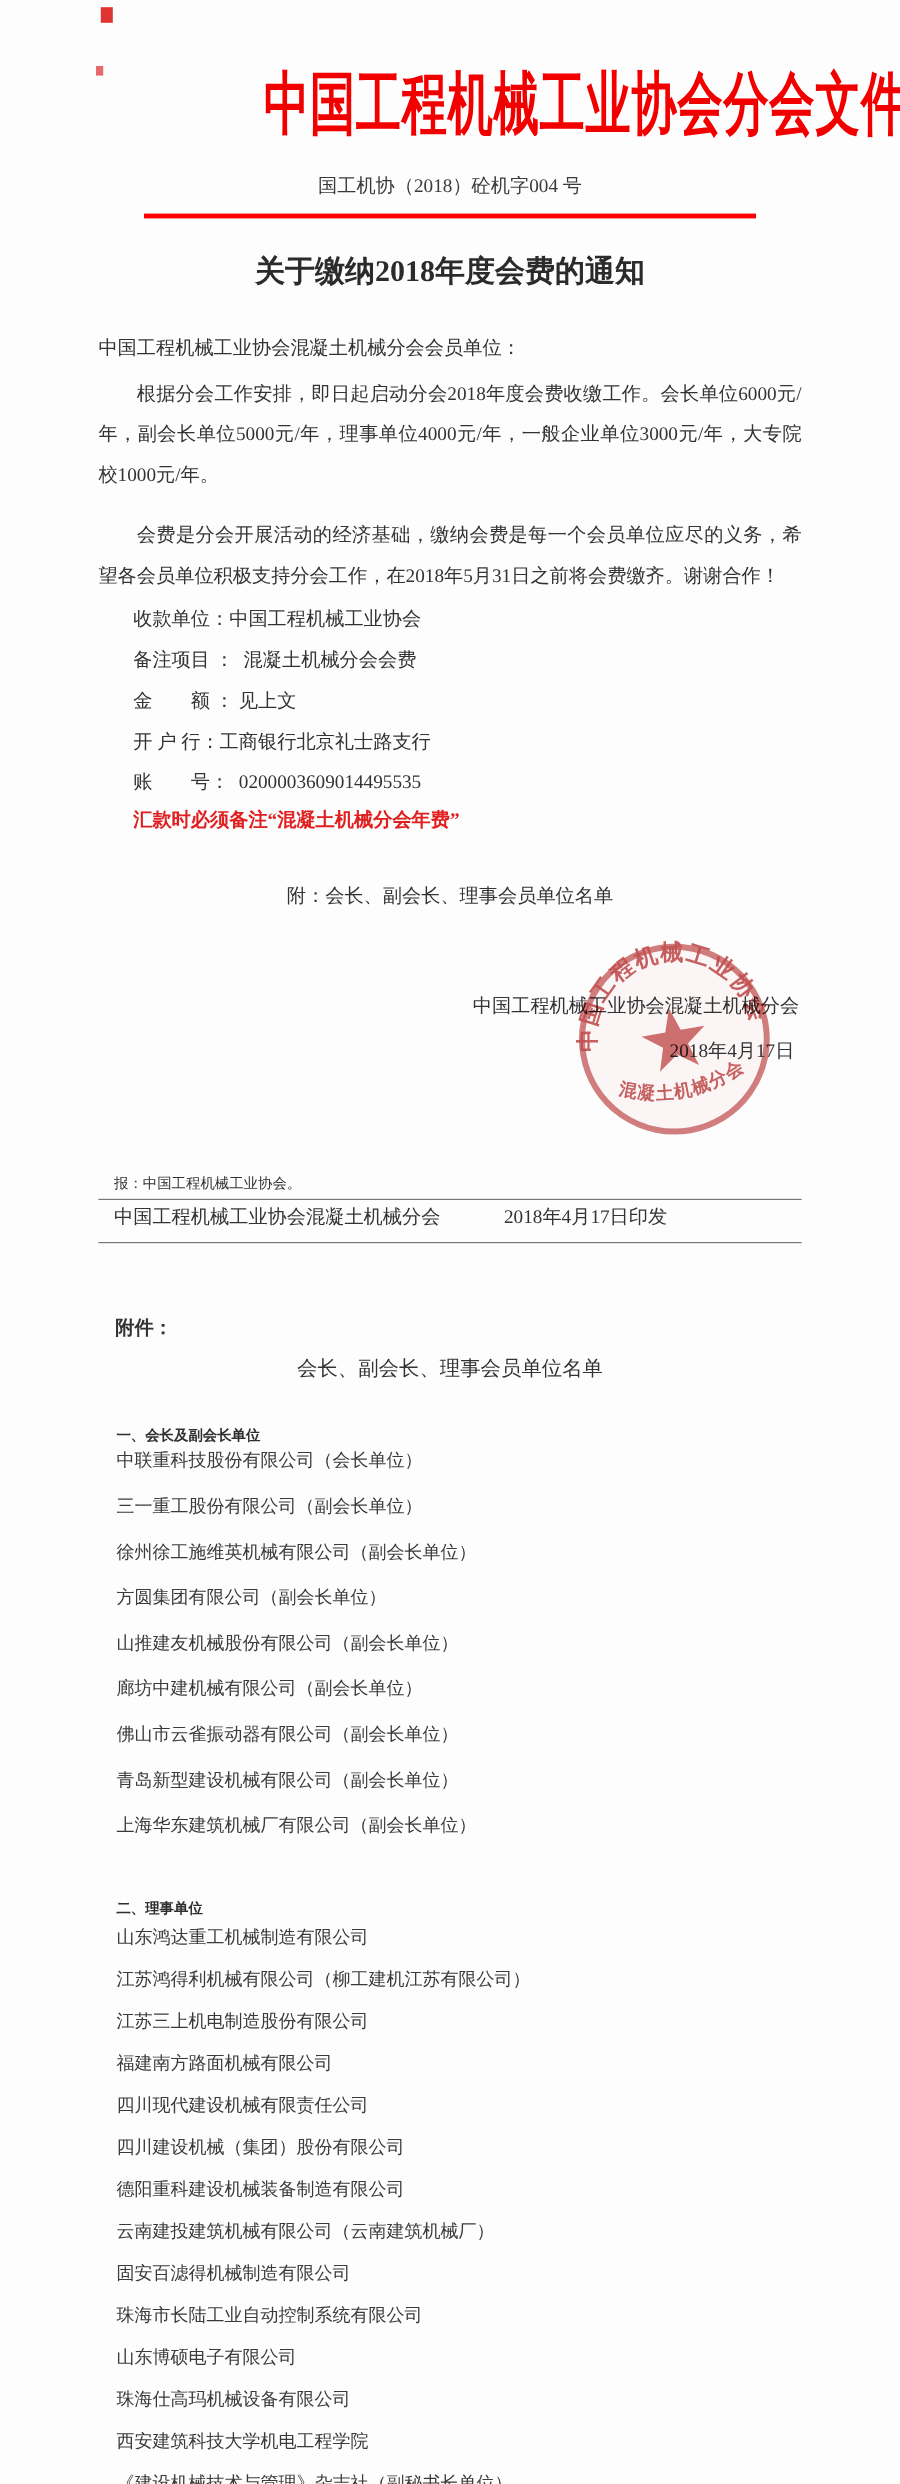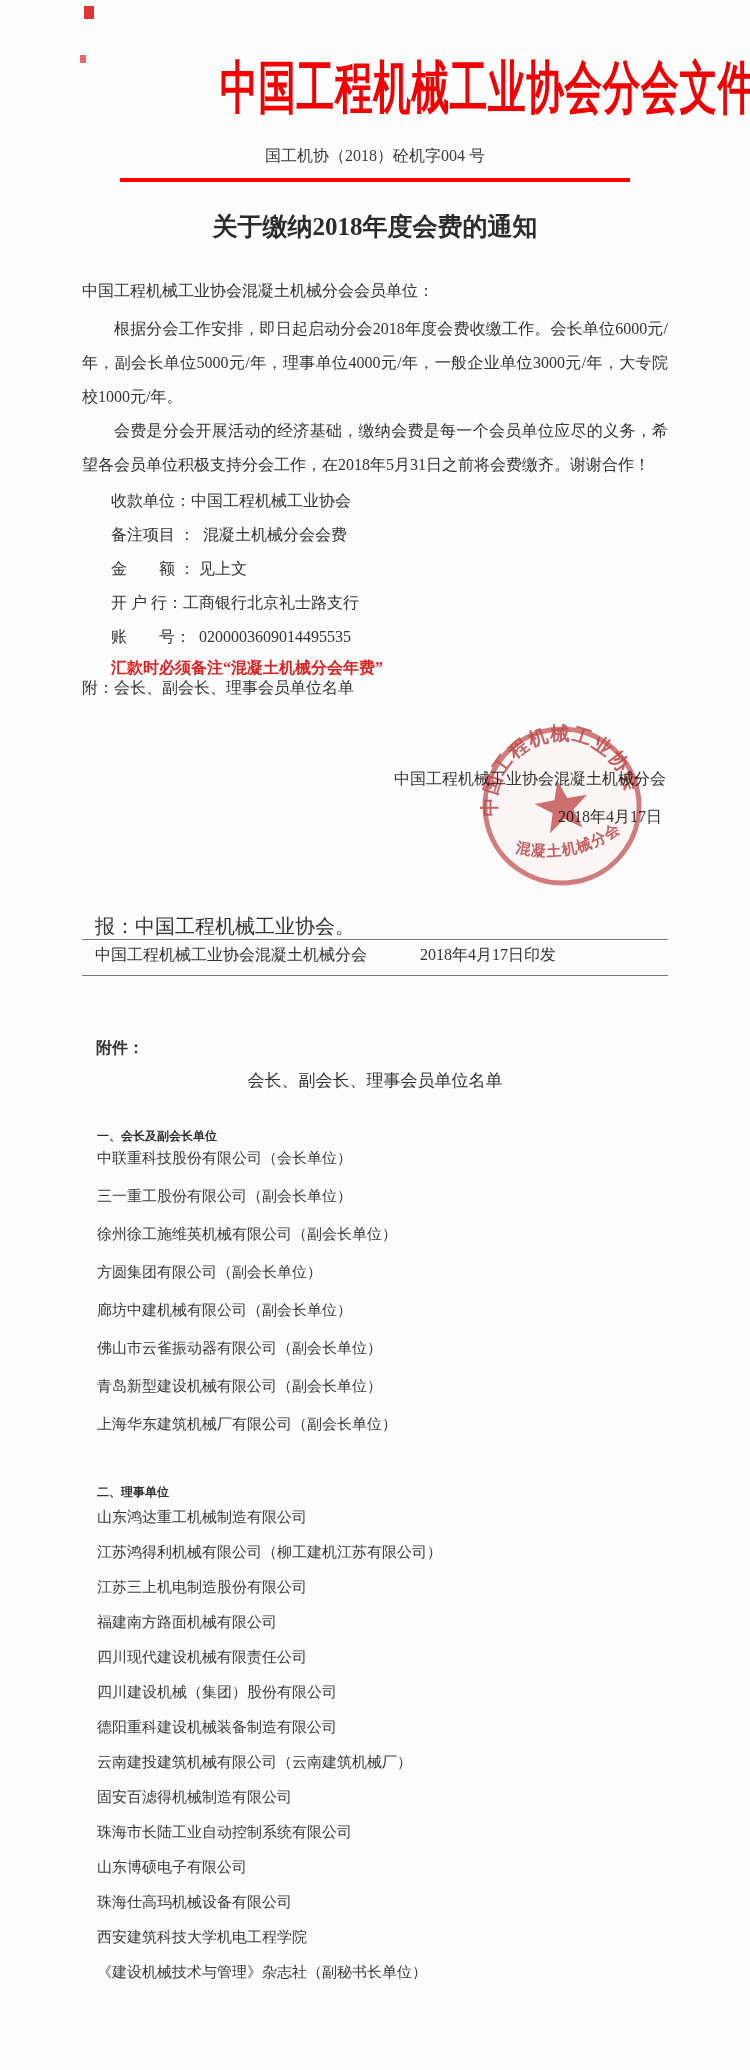--- a/index.html
+++ b/index.html
@@ -21,32 +21,32 @@
     display:inline-block;white-space:nowrap;
     font-size:57px;font-weight:bold;color:#f20000;
     transform:scaleX(0.66);transform-origin:50% 50%;
     letter-spacing:1px;
   }
   .doc-num{margin-top:20px;text-align:center;font-size:16px;line-height:20px;color:#3a3a3a;}
   .red-rule{margin:12px auto 0 auto;width:510px;height:4px;background:#ff0000;}
   .notice-title{margin-top:28px;text-align:center;font-size:25px;font-weight:bold;line-height:34px;color:#2b2b2b;}
   .salutation{margin-top:36px;font-size:16px;line-height:22px;font-family:Liberation Serif, serif;}
   .para{margin-top:10px;font-size:16px;line-height:34px;text-indent:2em;text-align:justify;}
-  .para + .para{margin-top:0;}
+  .para + .para{margin-top:16px;}
   .payment{margin-top:2px;padding-left:29px;}
   .pay-line{font-size:16px;line-height:34px;white-space:pre;}
   .warning{margin-top:4px;padding-left:29px;font-size:16px;font-weight:bold;color:#e02020;line-height:20px;}
-  .attach-note{font-size:16px;line-height:20px;}
+  .attach-note{margin-top:44px;font-size:16px;line-height:20px;text-align:center;}
   
   .sign-block{position:relative;margin-top:72px;height:56px;}
   .sign-org{text-align:right;font-size:16px;line-height:18px;padding-right:2px;}
   .sign-date{text-align:right;font-size:16px;line-height:18px;margin-top:20px;padding-right:6px;}
   .seal-svg{position:absolute;left:394px;top:-50px;mix-blend-mode:multiply;opacity:0.9;transform:rotate(-10deg);}
   
-  .report-line{margin-top:92px;padding-left:13px;font-size:20px;line-height:16px;}
+  .report-line{margin-top:92px;padding-left:13px;font-size:12px;line-height:16px;}
   .footer-box{
     position:relative;margin-top:5px;
     border-top:1px solid #787878;border-bottom:1px solid #787878;
     padding:6px 0 11px 13px;font-size:16px;line-height:18px;
   }
   .footer-date{position:absolute;left:338px;top:6px;}
   
   .appendix-label{margin-top:64px;padding-left:14px;font-size:16px;font-weight:bold;line-height:16px;}
   .appendix-title{margin-top:16px;text-align:center;font-size:17px;font-weight:normal;line-height:18px;}
   .sec-heading{padding-left:15px;font-size:12px;font-weight:bold;line-height:16px;color:#2f2f2f;}
@@ -125,20 +125,21 @@
 
     <div class="appendix-label">附件：</div>
     <div class="appendix-title">会长、副会长、理事会员单位名单</div>
 
     <div class="sec-heading sec1-heading">一、会长及副会长单位</div>
     <div class="sec1-list">
         <div class="row">中联重科技股份有限公司（会长单位）</div>
         <div class="row">三一重工股份有限公司（副会长单位）</div>
         <div class="row">徐州徐工施维英机械有限公司（副会长单位）</div>
         <div class="row">方圆集团有限公司（副会长单位）</div>
+        <div class="row">山推建友机械股份有限公司（副会长单位）</div>
         <div class="row">廊坊中建机械有限公司（副会长单位）</div>
         <div class="row">佛山市云雀振动器有限公司（副会长单位）</div>
         <div class="row">青岛新型建设机械有限公司（副会长单位）</div>
         <div class="row">上海华东建筑机械厂有限公司（副会长单位）</div>
       </div>
 
     <div class="sec-heading sec2-heading">二、理事单位</div>
     <div class="sec2-list">
         <div class="row">山东鸿达重工机械制造有限公司</div>
         <div class="row">江苏鸿得利机械有限公司（柳工建机江苏有限公司）</div>

